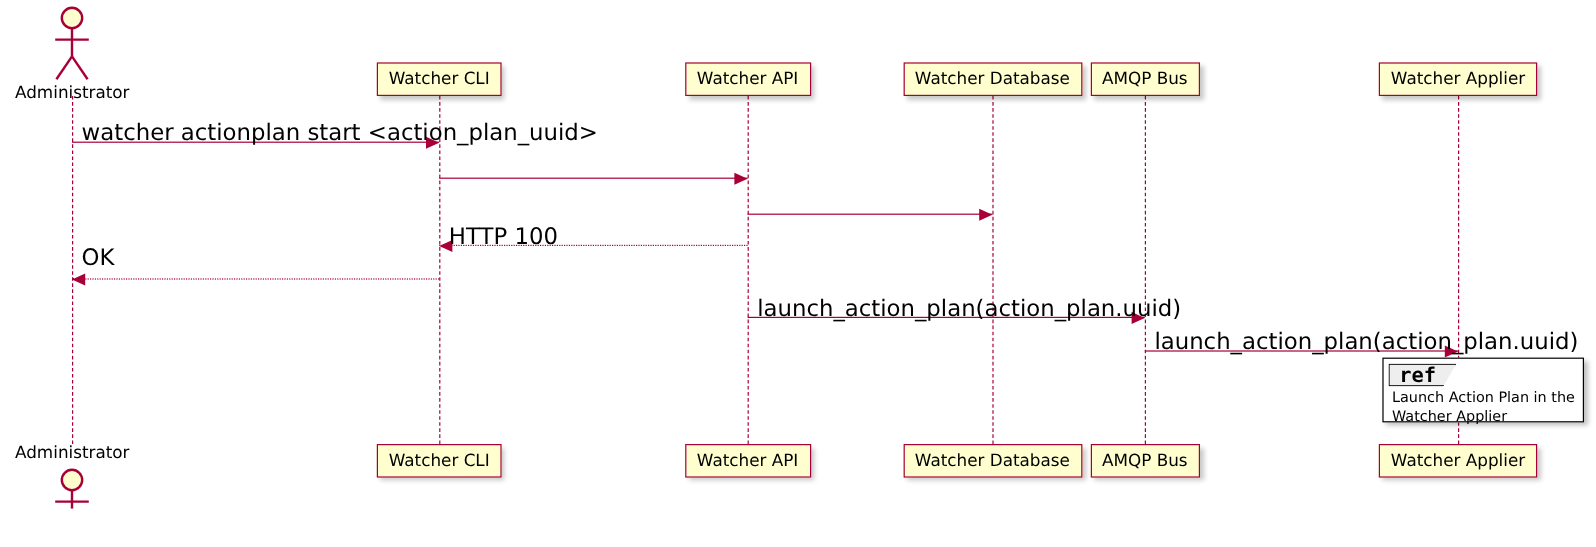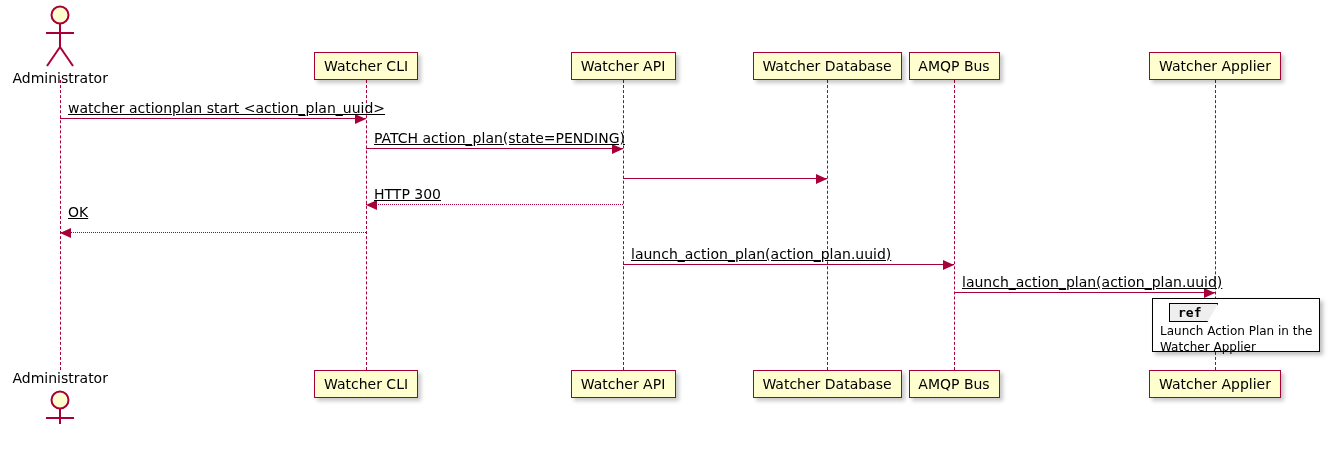--- a/index.html
+++ b/index.html
@@ -71,50 +71,49 @@
     border-bottom: 5px solid transparent;
     border-left: 11px solid #A80036;
   }
   .arrow-head.left {
     border-top: 5px solid transparent;
     border-bottom: 5px solid transparent;
     border-right: 11px solid #A80036;
   }
   .msg-label {
     position: absolute;
-    font-size: 14px;
+    font-size: 19px;
     color: #000000;
     white-space: nowrap;
     z-index: 2;
-    text-decoration: underline;
   }
   
   .ref-box {
     position: absolute;
     box-sizing: border-box;
     background: #FFFFFF;
     border: 1.5px solid #000000;
     z-index: 4;
     box-shadow: 3px 3px 4px rgba(0,0,0,0.25);
   }
   .ref-tab {
     position: absolute;
-    left: 16px;
+    left: 4px;
     top: 4px;
     height: 19px;
     box-sizing: border-box;
     background: #EEEEEE;
     border: 1.5px solid #000000;
     border-top-left-radius: 0;
     padding: 0 16px 0 8px;
     display: flex;
     align-items: center;
     font-family: "DejaVu Sans Mono", "Liberation Mono", monospace;
     font-weight: bold;
-    font-size: 13px;
+    font-size: 17px;
     color: #000000;
     clip-path: polygon(0 0, 100% 0, calc(100% - 11px) 100%, 0 100%);
     z-index: 5;
   }
   .ref-text {
     position: absolute;
     left: 7px;
     top: 24px;
     font-size: 12px;
     line-height: 16px;
@@ -157,26 +156,25 @@
     <div class="participant" style="left: 908.5px; top: 52px; width: 91px;">AMQP Bus</div>
     <div class="participant" style="left: 908.5px; top: 370px; width: 91px;">AMQP Bus</div>
     <div class="lifeline" style="left: 1215px; top: 80px; height: 290px;"></div>
     <div class="participant" style="left: 1149px; top: 52px; width: 132px;">Watcher Applier</div>
     <div class="participant" style="left: 1149px; top: 370px; width: 132px;">Watcher Applier</div>
     <div class="msg-line" style="left: 60px; top: 118px; width: 306px;"></div>
     <div class="arrow-head right" style="top: 113.5px; left: 355px;"></div>
     <div class="msg-label" style="left: 68px; top: 100px;">watcher actionplan start &lt;action_plan_uuid&gt;</div>
     <div class="msg-line" style="left: 366px; top: 148px; width: 257px;"></div>
     <div class="arrow-head right" style="top: 143.5px; left: 612px;"></div>
-    <div class="msg-label" style="left: 374px; top: 130px;">PATCH action_plan(state=PENDING)</div>
     <div class="msg-line" style="left: 623px; top: 178px; width: 204px;"></div>
     <div class="arrow-head right" style="top: 173.5px; left: 816px;"></div>
     <div class="msg-line dotted" style="left: 366px; top: 204px; width: 257px;"></div>
     <div class="arrow-head left" style="top: 199.5px; left: 366px;"></div>
-    <div class="msg-label" style="left: 374px; top: 186px;">HTTP 300</div>
+    <div class="msg-label" style="left: 374px; top: 186px;">HTTP 100</div>
     <div class="msg-line dotted" style="left: 60px; top: 232px; width: 306px;"></div>
     <div class="arrow-head left" style="top: 227.5px; left: 60px;"></div>
     <div class="msg-label" style="left: 68px; top: 204px;">OK</div>
     <div class="msg-line" style="left: 623px; top: 264px; width: 331px;"></div>
     <div class="arrow-head right" style="top: 259.5px; left: 943px;"></div>
     <div class="msg-label" style="left: 631px; top: 246px;">launch_action_plan(action_plan.uuid)</div>
     <div class="msg-line" style="left: 954px; top: 292px; width: 261px;"></div>
     <div class="arrow-head right" style="top: 287.5px; left: 1204px;"></div>
     <div class="msg-label" style="left: 962px; top: 274px;">launch_action_plan(action_plan.uuid)</div>
     <div class="ref-box" style="left: 1152px; top: 298px; width: 168px; height: 54px;">

